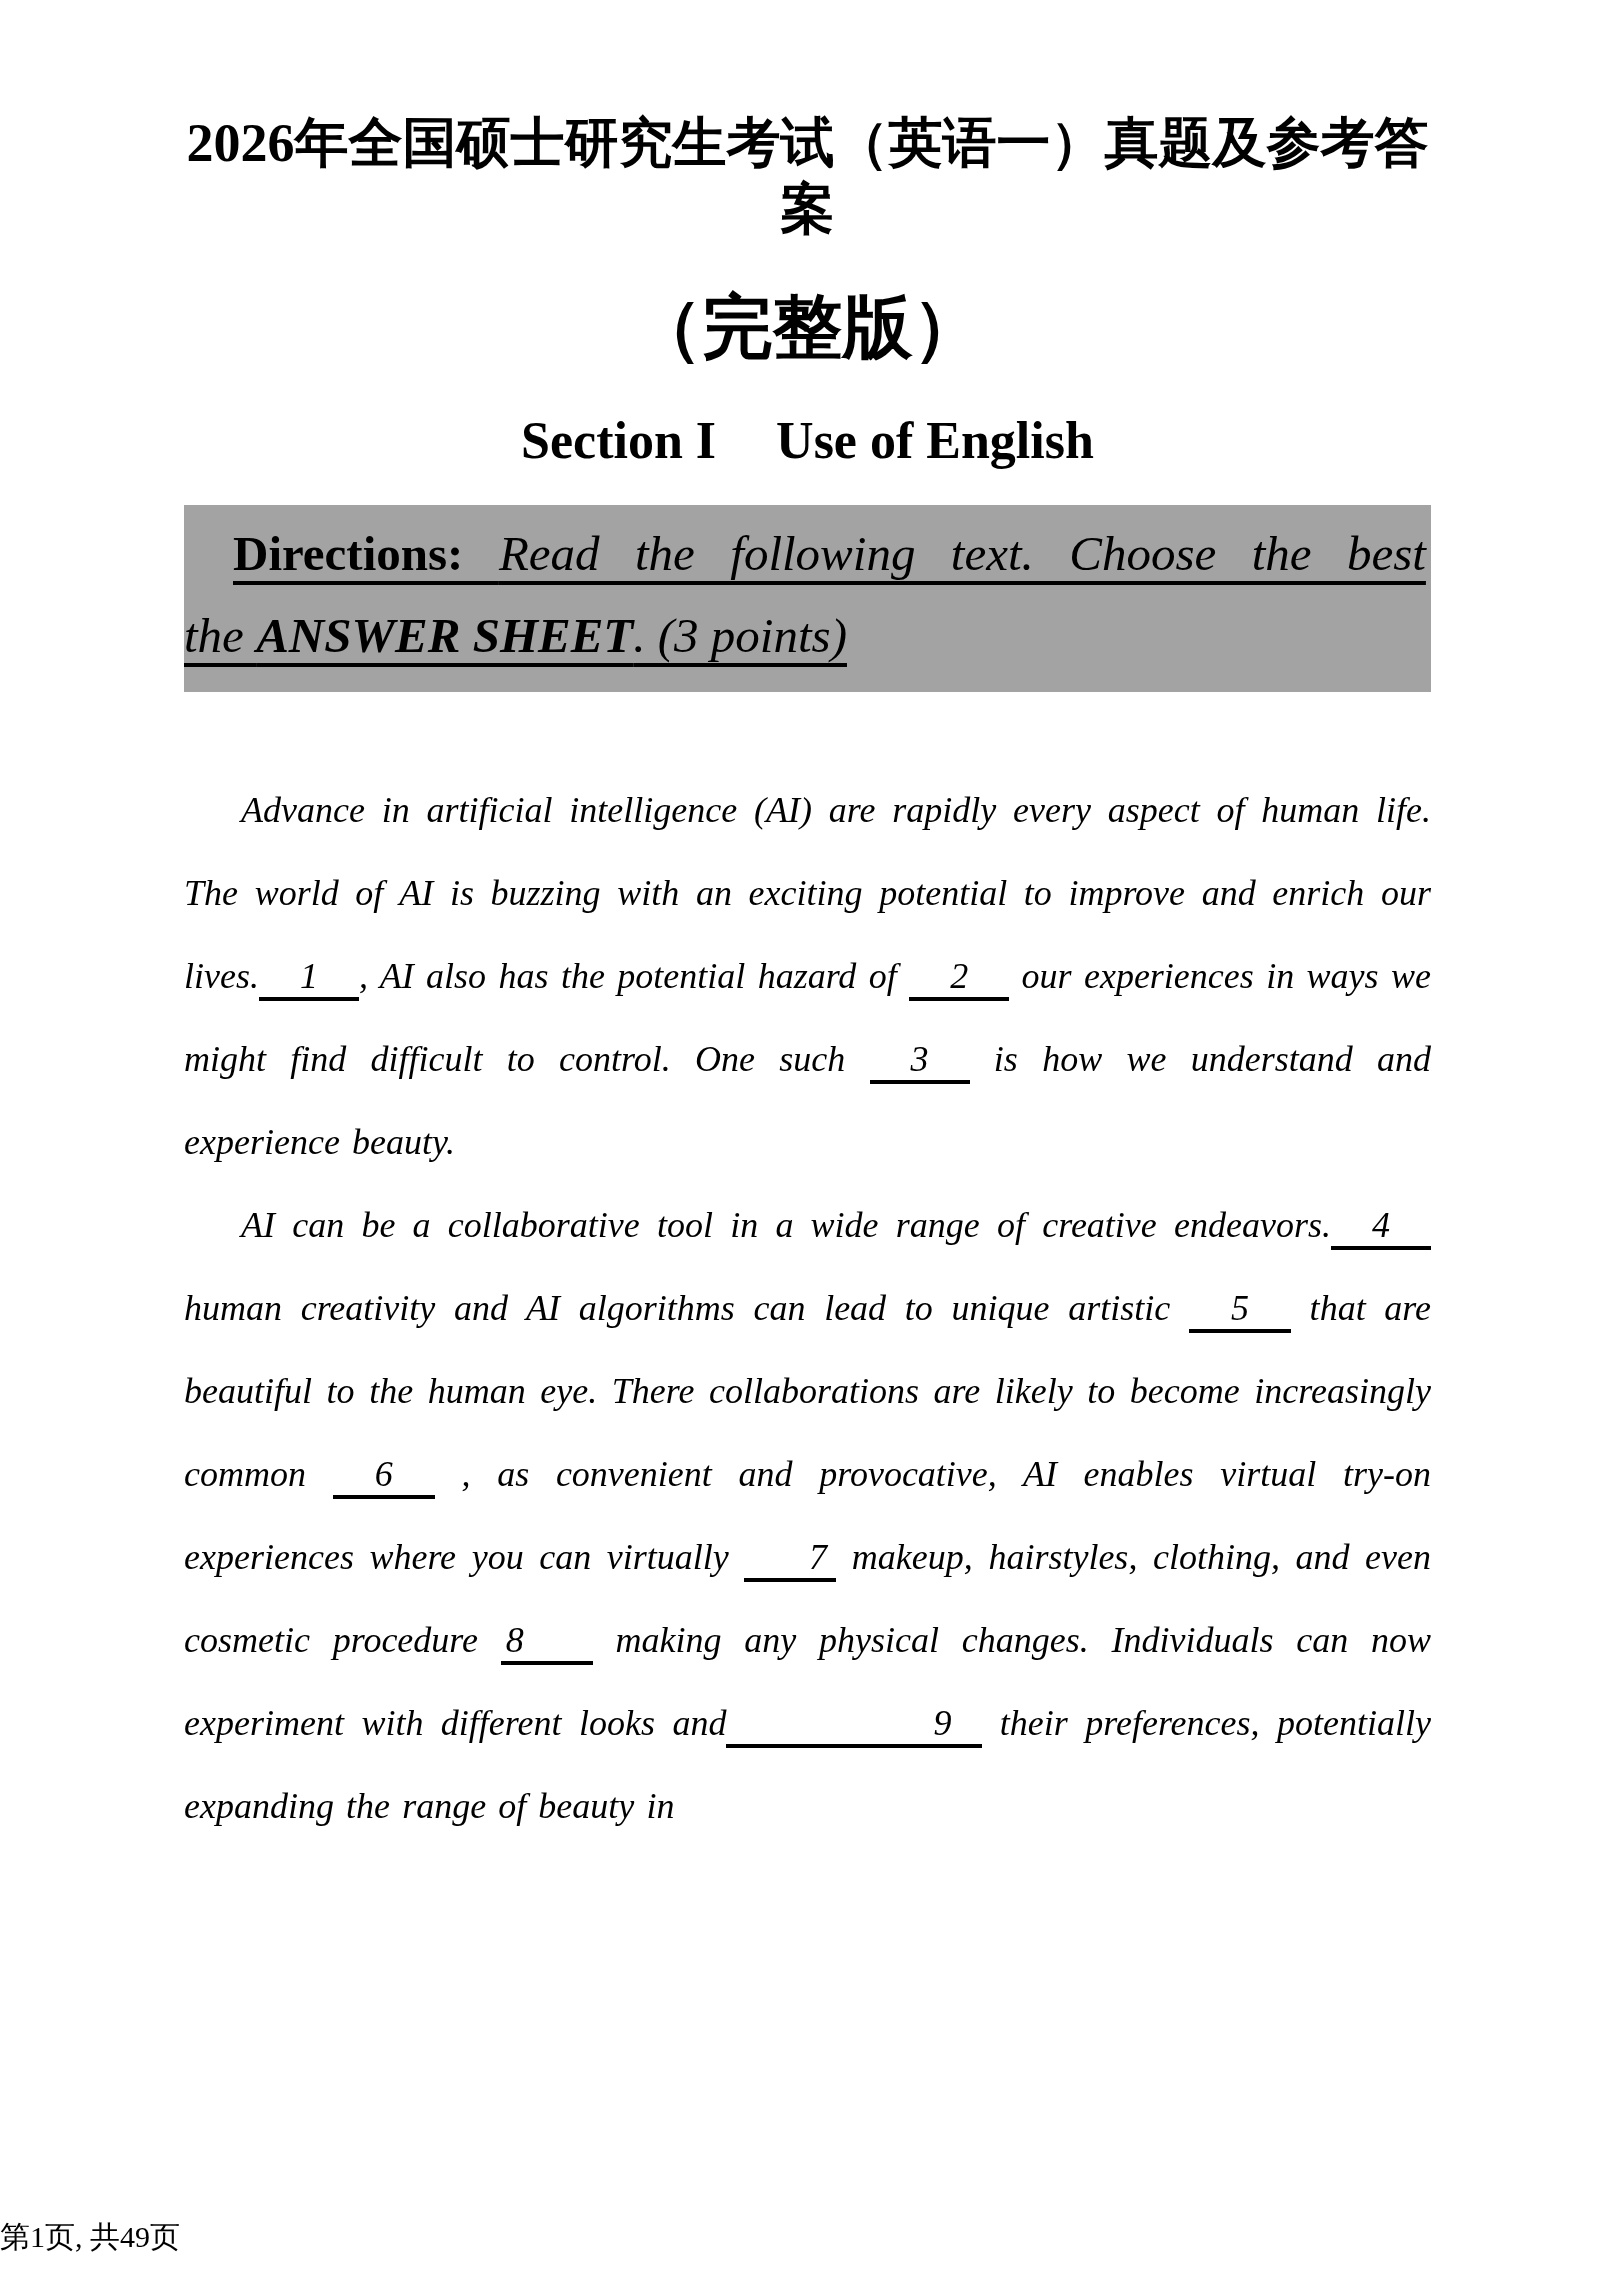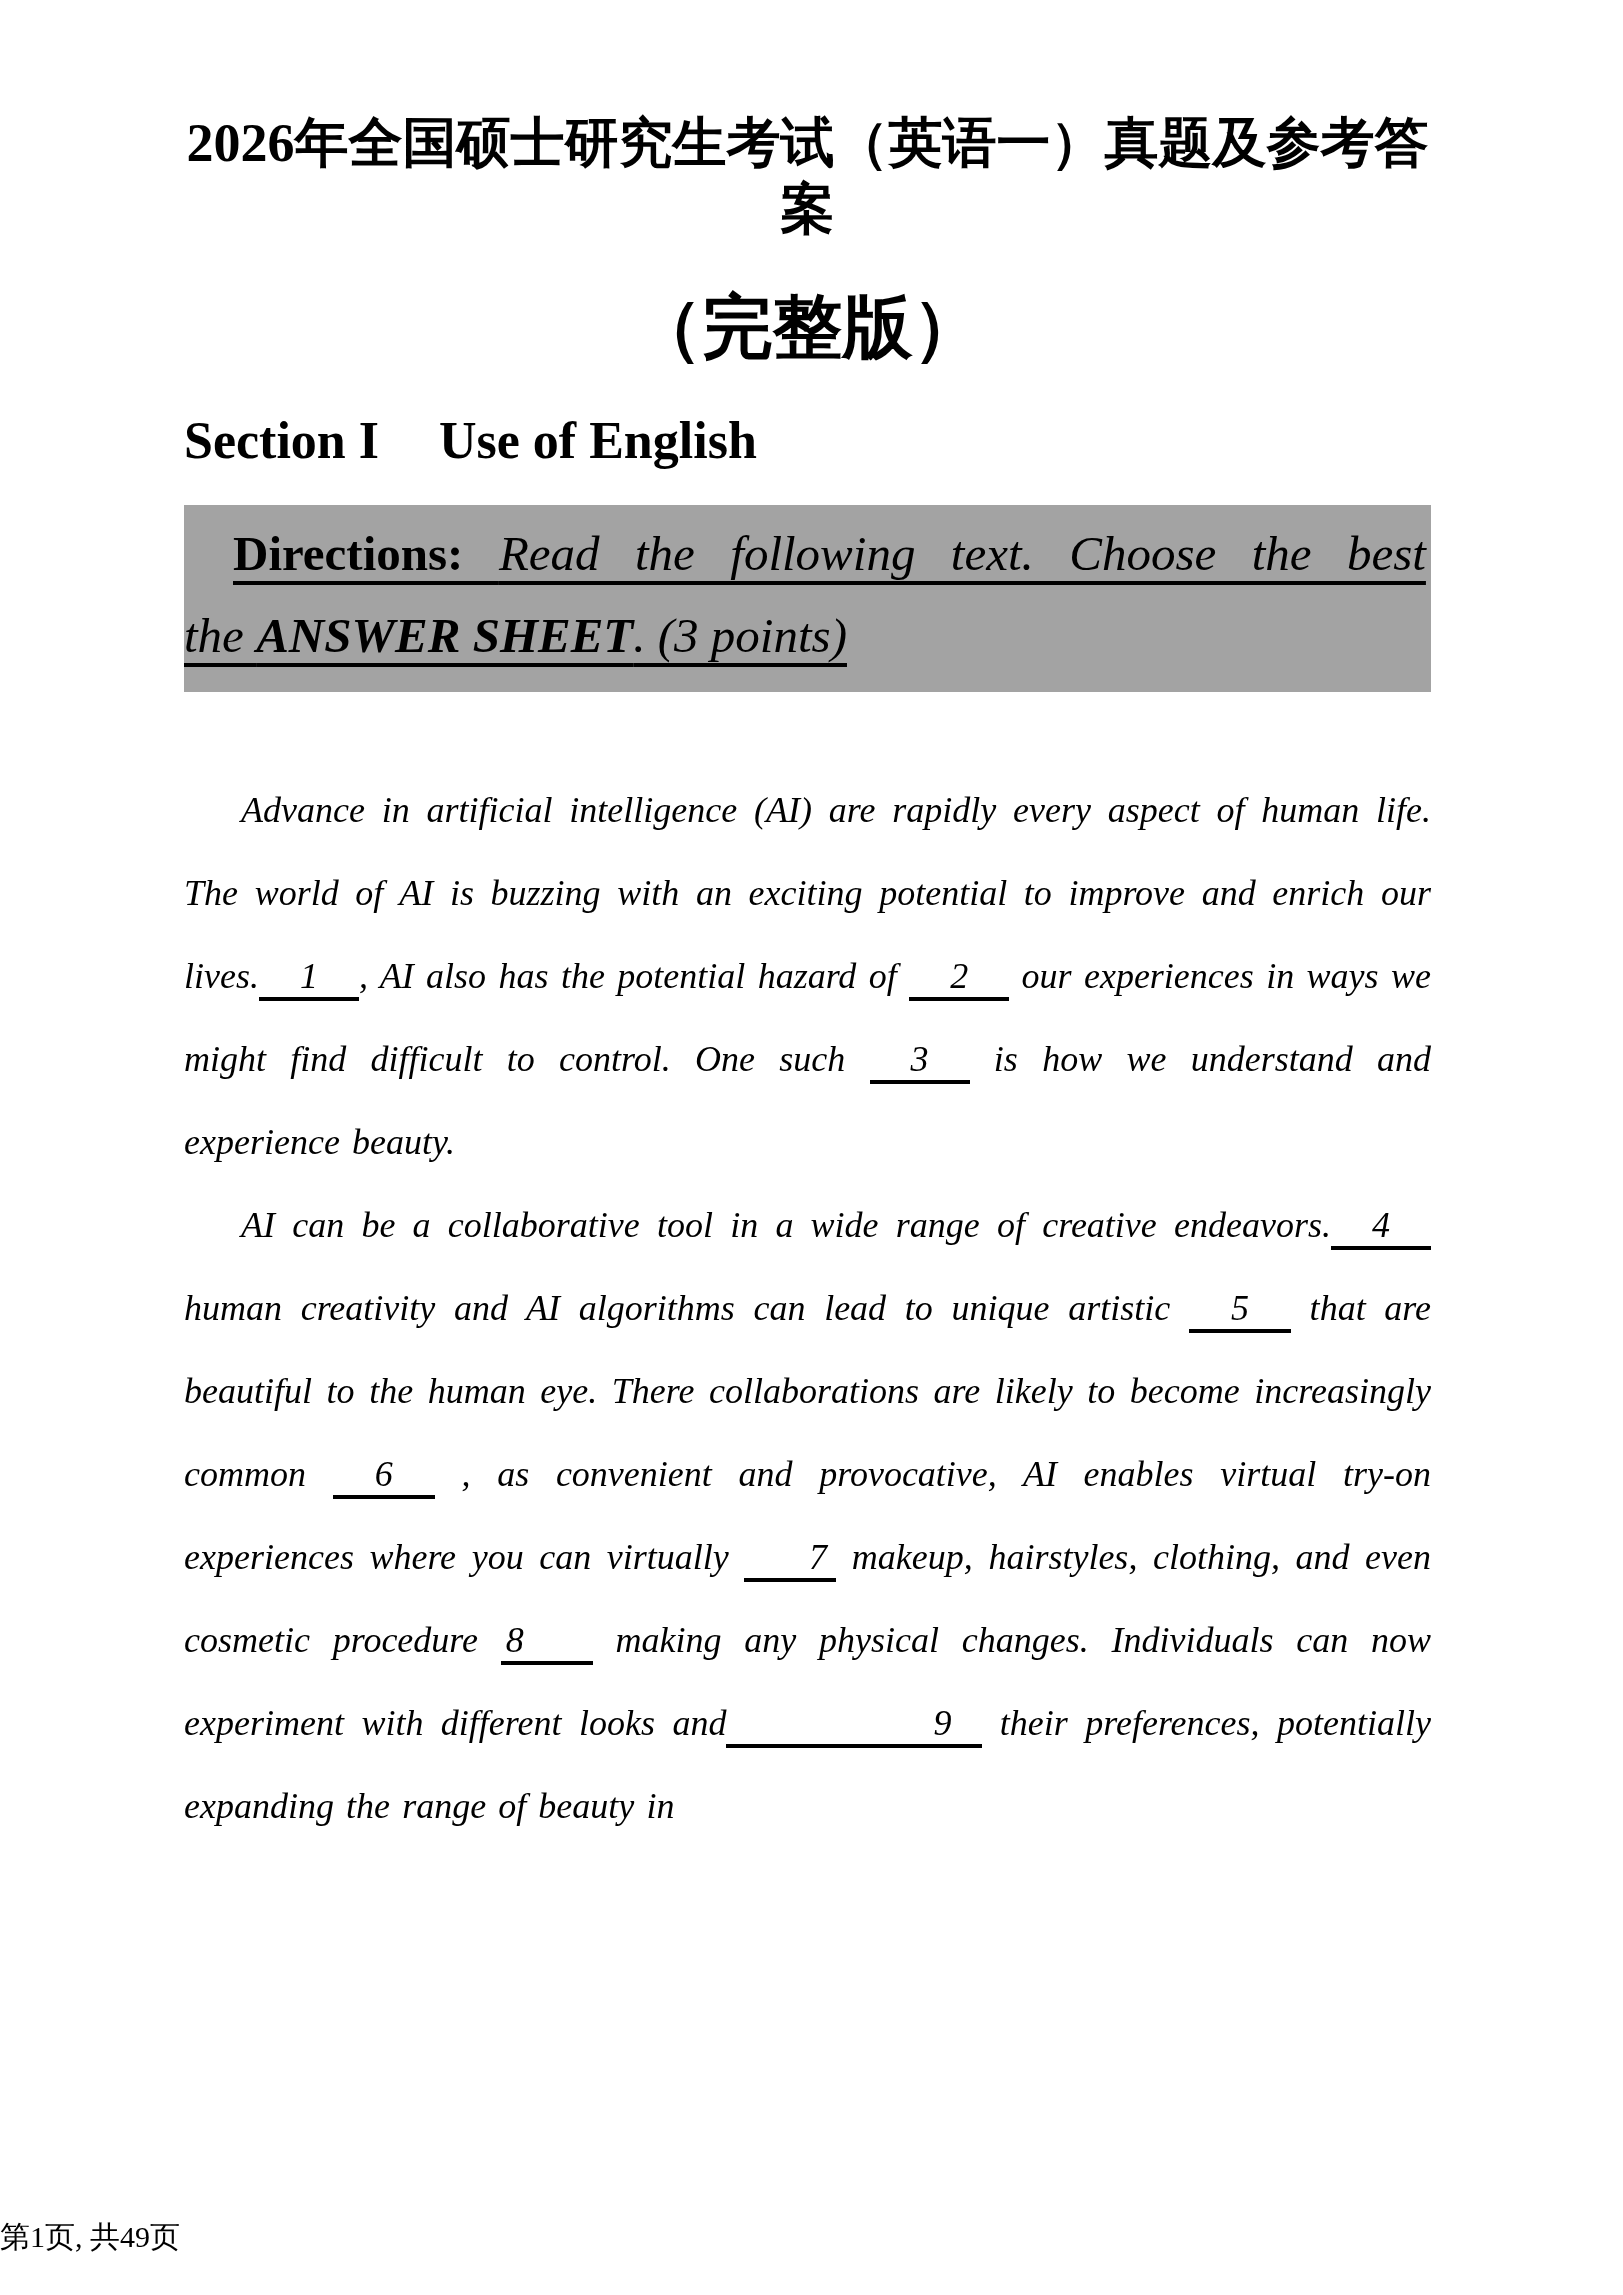--- a/index.html
+++ b/index.html
@@ -31,20 +31,21 @@
     font-size: 70px;
     line-height: 1.22;
     font-weight: bold;
     text-align: center;
   }
   .section-heading {
     margin-top: 40px;
     font-size: 52px;
     line-height: 1.2;
     font-weight: bold;
+    text-align: center;
   }
   .section-gap { display: inline-block; width: 60px; }
   .directions-box {
     margin-top: 32px;
     padding: 8.2px 5.1px 15.3px 0;
     font-size: 49px;
   }
   .dir-line {
     line-height: 82px;
     text-align: justify;

